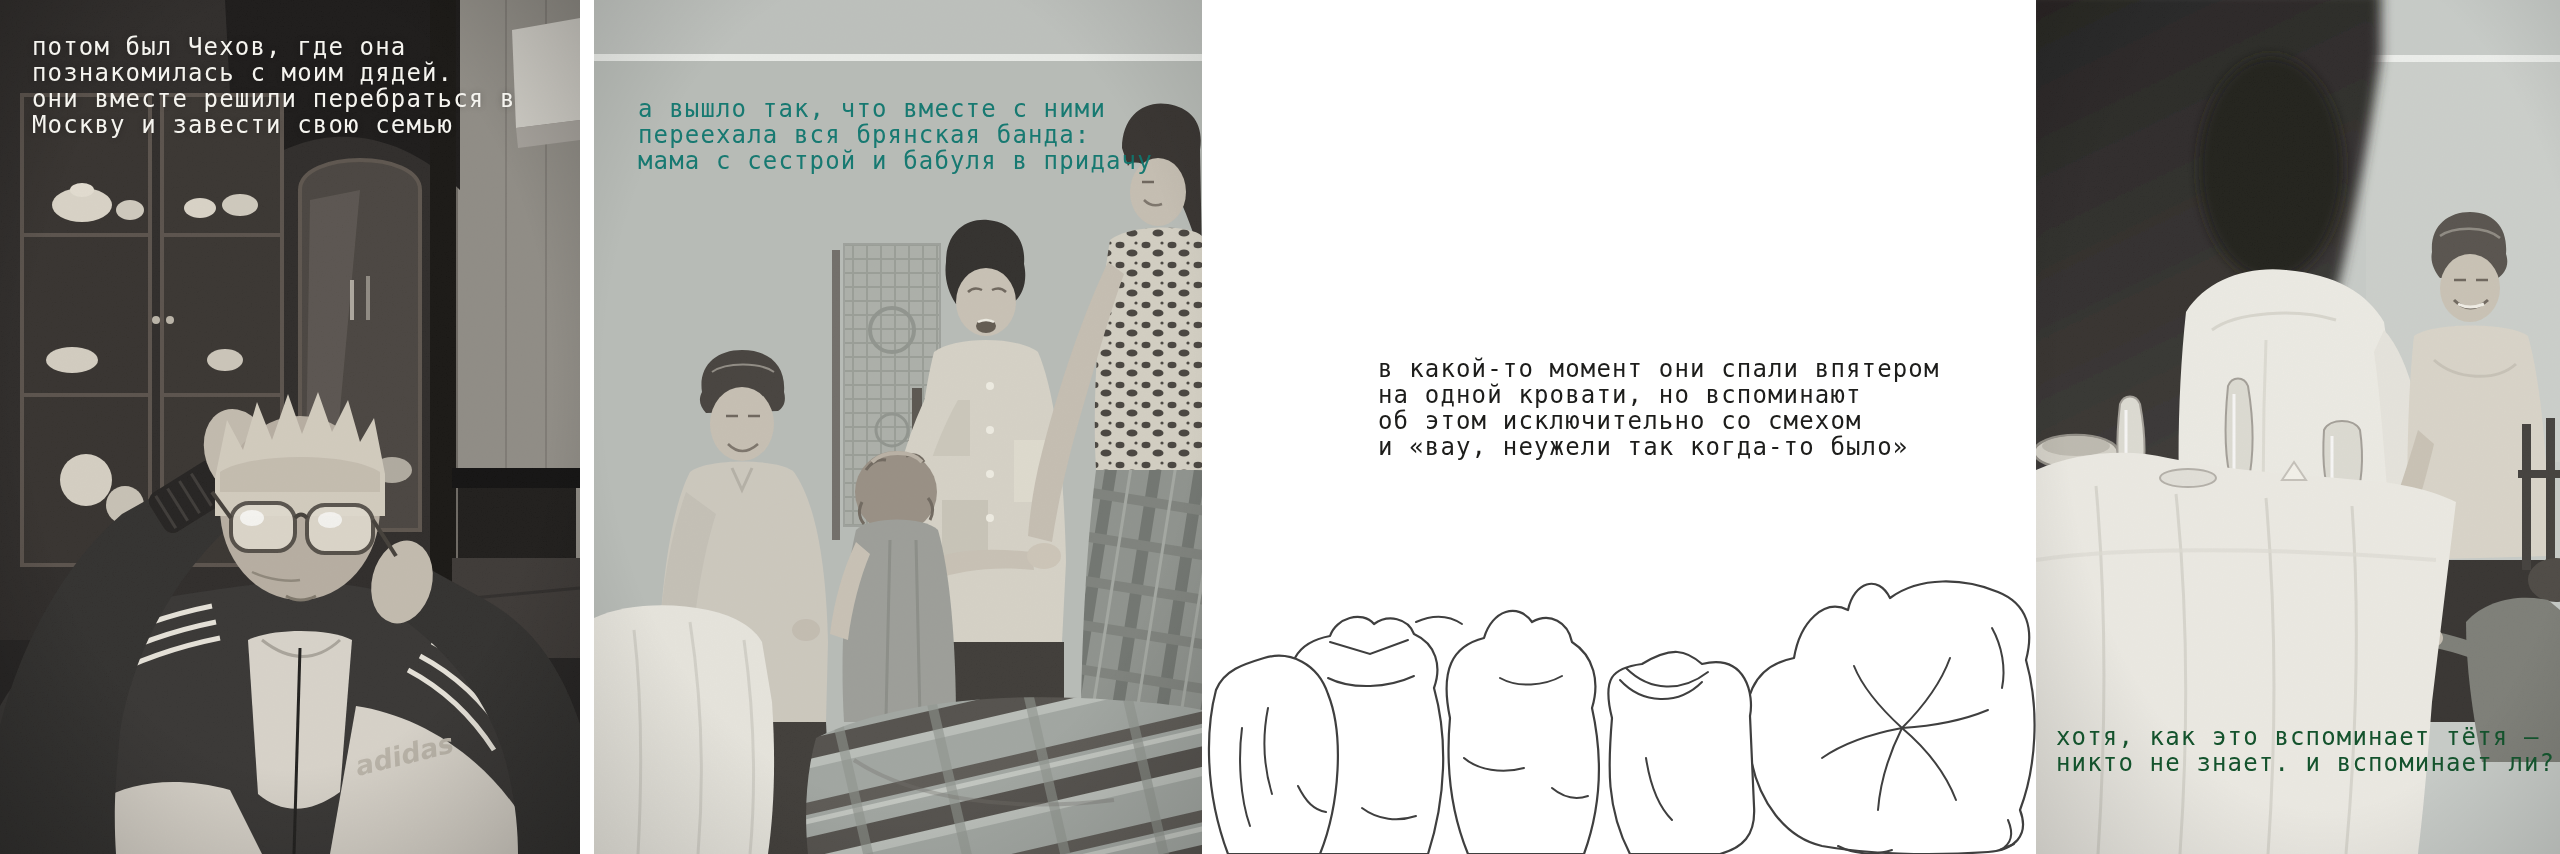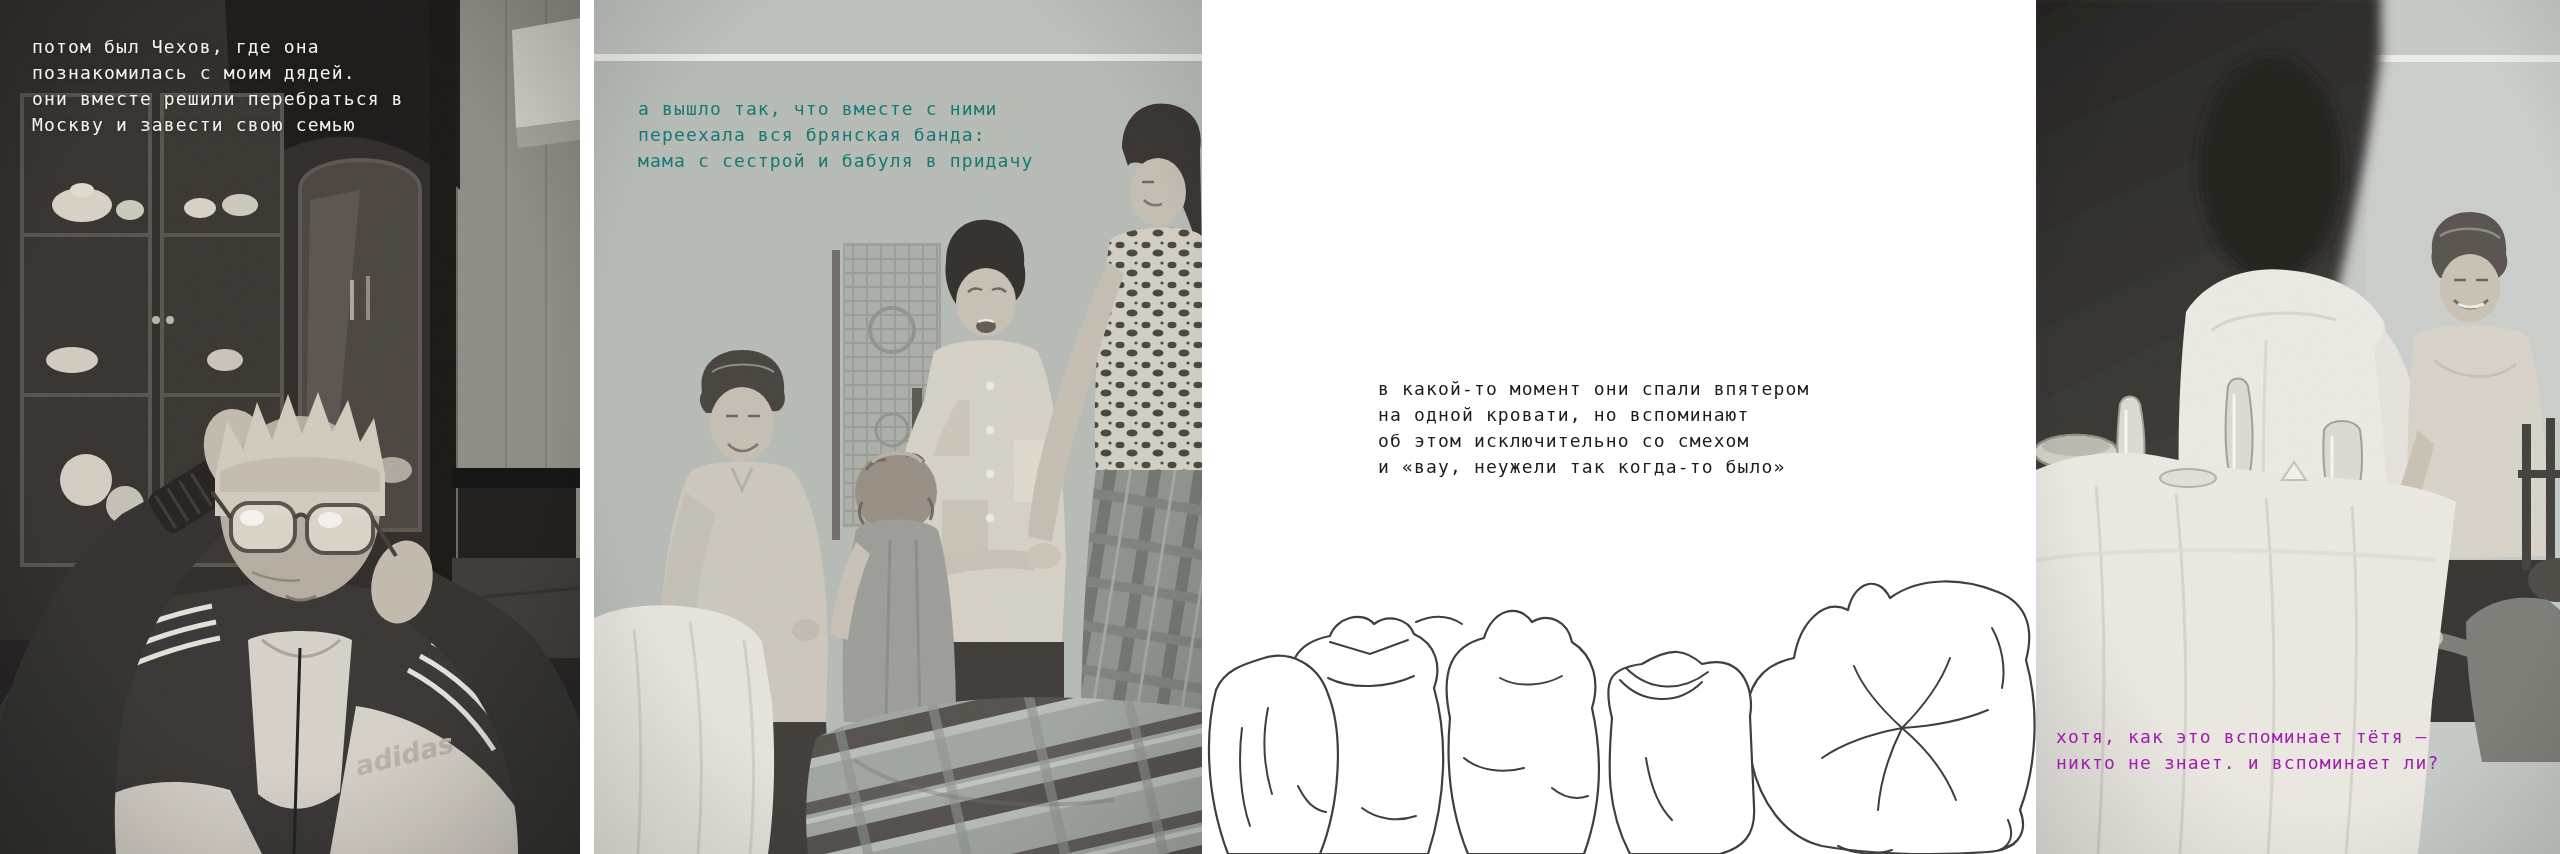--- a/index.html
+++ b/index.html
@@ -5,25 +5,25 @@
   html,body{margin:0;padding:0;background:#ffffff;}
   #spread{position:relative;width:2560px;height:854px;background:#ffffff;overflow:hidden;
           font-family:"DejaVu Sans Mono",monospace;}
   .panel{position:absolute;top:0;height:854px;overflow:hidden;}
   .panel svg{display:block;}
   #panel-uncle{left:0;width:580px;}
   #panel-family{left:594px;width:608px;}
   #panel-white{left:1202px;width:834px;background:#ffffff;}
   #panel-feast{left:2036px;width:524px;}
   .caption{position:absolute;white-space:pre-line;font-family:"DejaVu Sans Mono",monospace;
-           font-size:18px;line-height:26px;letter-spacing:1.15px;z-index:5;}
+           font-size:24px;line-height:26px;letter-spacing:1.15px;z-index:5;}
   #caption-chekhov{left:32px;top:34px;color:#f5f4ef;text-shadow:0 0 6px rgba(0,0,0,.25);}
   #caption-banda{left:638px;top:96px;color:#0f766e;opacity:.95;}
-  #caption-bed{left:1378px;top:356px;color:#1d1d1b;margin-top:20px;}
-  #caption-tetya{left:2056px;top:724px;color:#a21caf;}
+  #caption-bed{left:1378px;top:356px;color:#1d1d1b;}
+  #caption-tetya{left:2056px;top:724px;color:#14532d;}
   #pillow-sketch{position:absolute;left:1202px;top:558px;z-index:2;}
 </style>
 </head>
 <body>
 
 <div id="spread">
 
   <div class="panel" id="panel-uncle">
     <svg width="580" height="854" viewBox="0 0 580 854" role="img" aria-label="чёрно-белое фото: дядя примеряет очки, куртка adidas, сервант с посудой">
       <defs>

